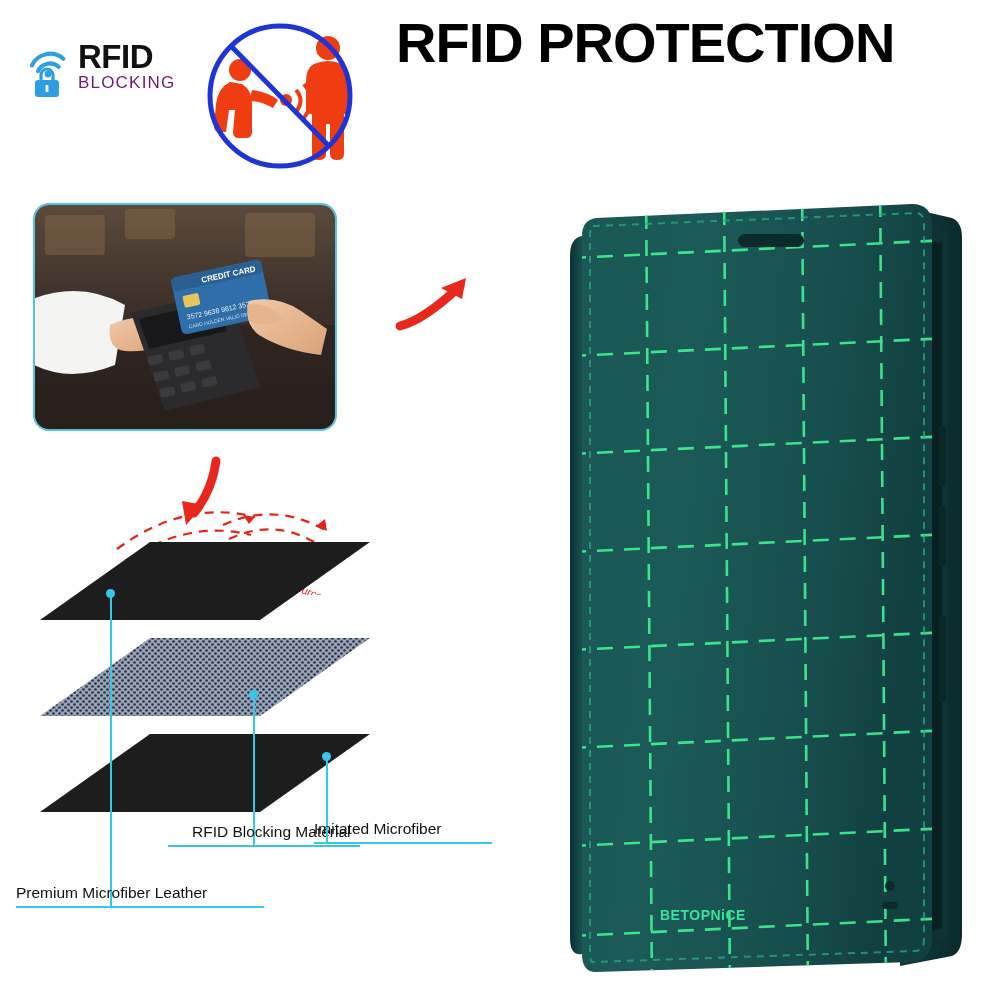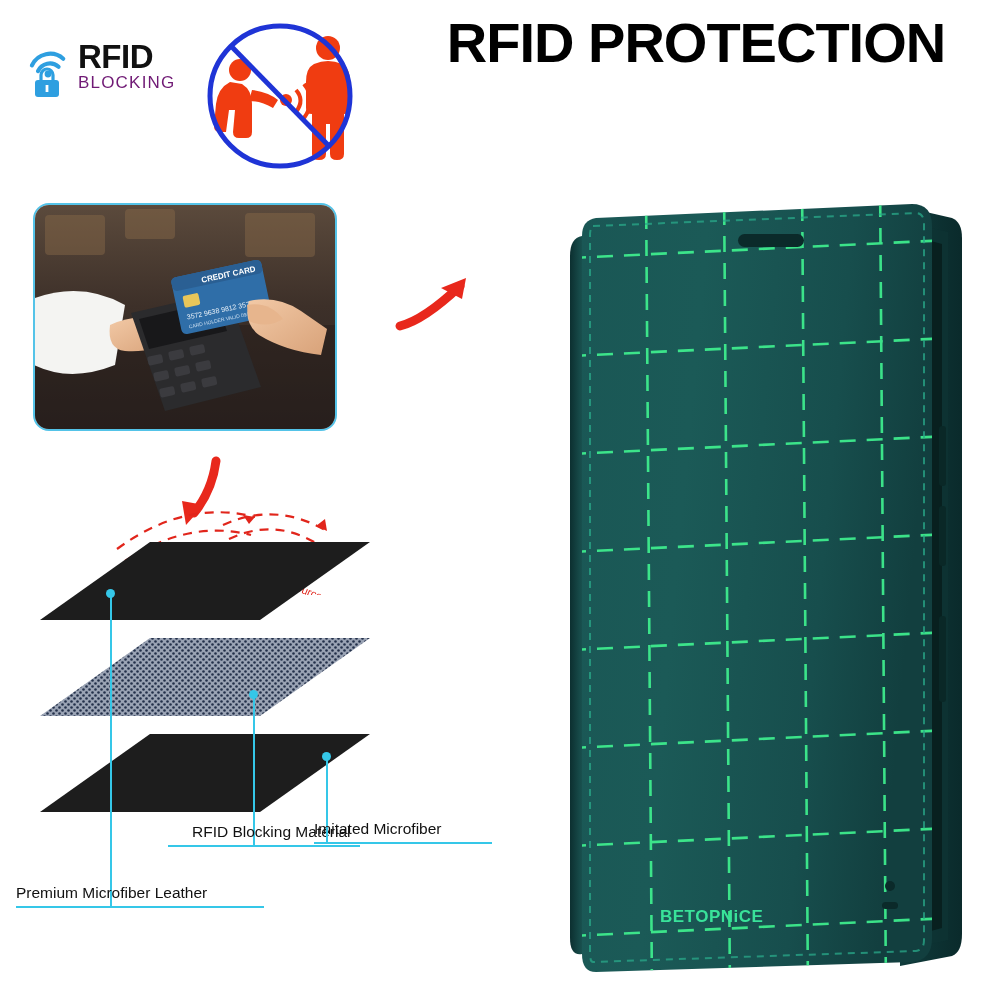--- a/index.html
+++ b/index.html
@@ -10,21 +10,21 @@
   .rfid-logo{position:absolute;left:22px;top:40px;width:175px;height:62px;}
   .rfid-logo .wave{position:absolute;left:0;top:2px;width:52px;height:56px;}
   .rfid-logo .txt{position:absolute;left:56px;top:2px;}
   .rfid-logo .txt .l1{font-size:33px;font-weight:bold;letter-spacing:-0.5px;color:#111;line-height:30px;}
   .rfid-logo .txt .l2{font-size:17px;font-weight:normal;letter-spacing:1.2px;color:#701a75;line-height:22px;}
 
   
   .nosig{position:absolute;left:200px;top:12px;width:160px;height:160px;}
 
   
-  .head-title{position:absolute;left:396px;top:12px;width:600px;text-align:center;font-size:56px;line-height:62px;font-weight:bold;color:#000;letter-spacing:-1px;}
+  .head-title{position:absolute;left:396px;top:12px;width:600px;text-align:left;font-size:56px;line-height:62px;font-weight:bold;color:#000;letter-spacing:-1px;}
   .head-sub{position:absolute;left:398px;top:84px;width:596px;text-align:center;font-size:24.5px;line-height:32px;color:#111;}
 
   
   .pos-photo{position:absolute;left:33px;top:203px;width:300px;height:224px;border-radius:16px;overflow:hidden;border:2px solid #54c3e8;}
   .pos-photo .inner{position:absolute;inset:0;}
 
   
   .arrow-1{position:absolute;left:394px;top:272px;width:80px;height:60px;}
   .arrow-2{position:absolute;left:160px;top:455px;width:70px;height:80px;}
 
@@ -33,21 +33,21 @@
   .sig-arcs{position:absolute;left:95px;top:5px;width:250px;height:90px;}
 
   
   .callout{position:absolute;font-size:15.5px;color:#111;white-space:nowrap;}
   .cal-dot{position:absolute;width:9px;height:9px;border-radius:50%;background:#35c7e8;}
   .cal-line{position:absolute;background:#35c7e8;width:1.6px;}
   .cal-line-h{position:absolute;background:#35c7e8;height:1.6px;}
 
   
   .case-wrap{position:absolute;left:560px;top:196px;width:410px;height:785px;}
-  .brand{position:absolute;left:660px;top:907px;font-size:17px;font-weight:bold;color:#39e29a;letter-spacing:0.5px;}
+  .brand{position:absolute;left:660px;top:907px;font-size:14px;font-weight:bold;color:#39e29a;letter-spacing:0.5px;}
 </style>
 </head>
 <body>
 
 <div class="stage">
 
   <div class="rfid-logo">
     <svg class="wave" viewBox="0 0 52 56">
       <g fill="none" stroke="#2e9fe0" stroke-width="4.2" stroke-linecap="round">
         <path d="M10 20 A20 20 0 0 1 42 20" transform="rotate(-12 26 22)"></path>

